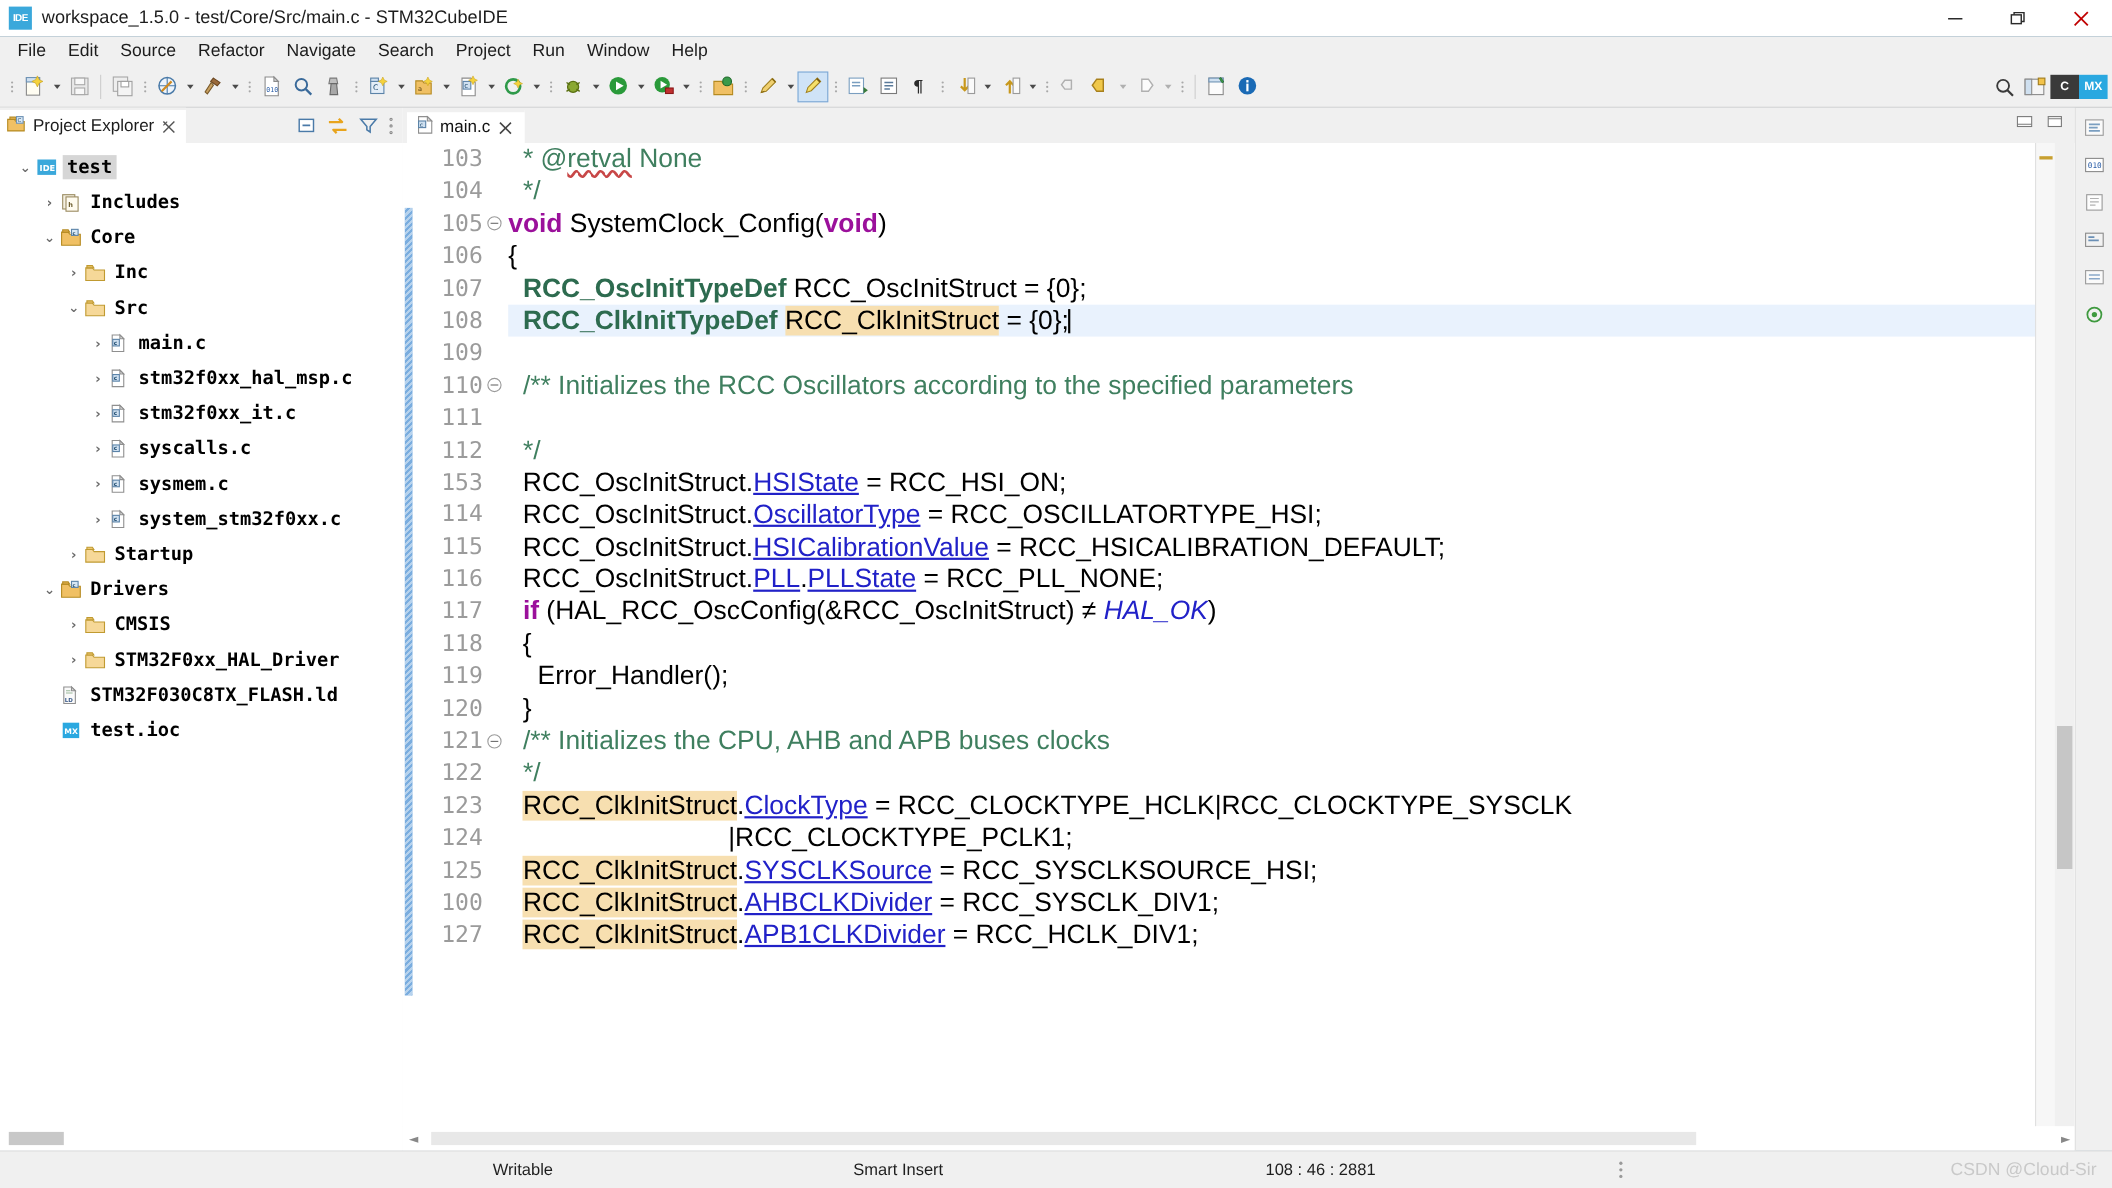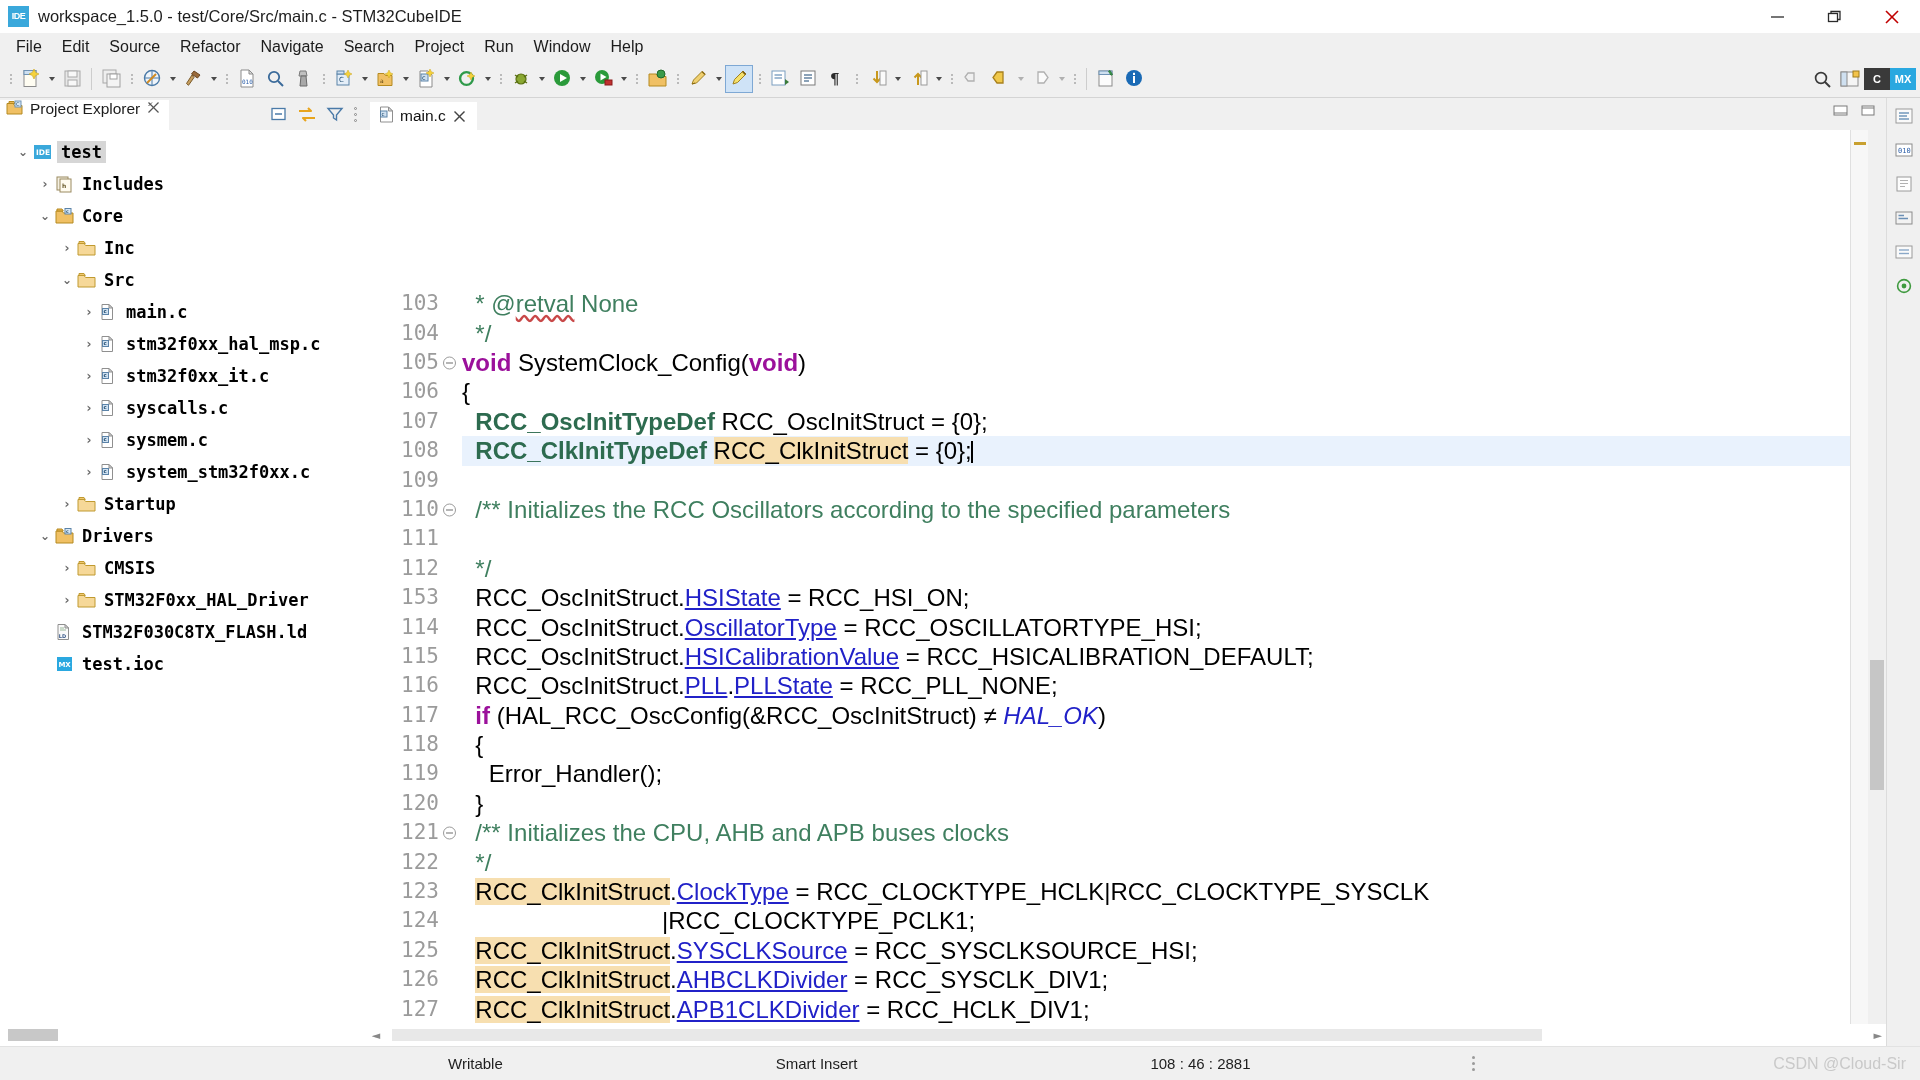--- a/index.html
+++ b/index.html
@@ -76,21 +76,21 @@
   
   .body-split { flex: 1 1 auto; display: flex; min-height: 0; background: #f0f0f0; }
 
   
   .left-panel { width: 366px; flex: 0 0 366px; display: flex; flex-direction: column; background: #fff; }
   .panel-tabbar {
     height: 32px; flex: 0 0 32px; background: #f0f0f0; display: flex; align-items: center;
     position: relative;
   }
   .panel-tab {
-    height: 32px; display: flex; align-items: flex-start; gap: 6px; padding: 0 8px 0 6px;
+    height: 32px; display: flex; align-items: center; gap: 6px; padding: 0 8px 0 6px;
     background: #fff; border-top: 2px solid #f0f0f0;
   }
   .panel-tab-title { font-size: 15.5px; color: #1c1c1c; white-space: nowrap; }
   .panel-tab-close {
     width: 15px; height: 15px; display: flex; align-items: center; justify-content: center;
     color: #555;
   }
   .panel-tools { margin-left: auto; display: flex; align-items: center; padding-right: 6px; gap: 2px; }
   .panel-tool { width: 26px; height: 26px; display: flex; align-items: center; justify-content: center; }
   .panel-dots { width: 10px; height: 24px; display:flex; flex-direction:column; align-items:center; justify-content:center; gap:3px;}
@@ -126,21 +126,21 @@
   .editor-tab {
     height: 30px; display: flex; align-items: center; gap: 6px; padding: 0 9px;
     background: #fff; border-top: 2px solid #f0f0f0;
   }
   .editor-tab-name { font-size: 15.5px; color: #111; }
   .editor-tab-close { width: 16px; height: 16px; display: flex; align-items: center; justify-content: center; color: #444; }
   .editor-right-tools { position: absolute; right: 8px; top: 3px; display: flex; gap: 8px; align-items: center; }
   .mini-btn { width: 20px; height: 18px; display: flex; align-items: center; justify-content: center; }
 
   .editor-main { flex: 1 1 auto; display: flex; min-height: 0; position: relative; background: #fff; }
-  .code-scroll { flex: 1 1 auto; display: flex; min-width: 0; overflow: hidden; position: relative; align-items: flex-end; }
+  .code-scroll { flex: 1 1 auto; display: flex; min-width: 0; overflow: hidden; position: relative; }
 
   .gutter-change { width: 10px; flex: 0 0 10px; background: #fff; position: relative; }
   .change-bar {
     position: absolute; left: 2px; width: 7px; background: #7aaddf;
     background-image: repeating-linear-gradient(135deg, rgba(255,255,255,.45) 0 2px, rgba(255,255,255,0) 2px 4px);
   }
 
   .line-nums {
     flex: 0 0 66px; width: 66px; background: #fff; text-align: right;
     font-family: "DejaVu Sans Mono", monospace; font-size: 21px; color: #9b9b9b;
@@ -829,21 +829,21 @@
               <div class="lnum">116</div>
               <div class="lnum">117</div>
               <div class="lnum">118</div>
               <div class="lnum">119</div>
               <div class="lnum">120</div>
               <div class="lnum">121<span class="fold-mark"></span></div>
               <div class="lnum">122</div>
               <div class="lnum">123</div>
               <div class="lnum">124</div>
               <div class="lnum">125</div>
-              <div class="lnum">126</div>
+              <div class="lnum">100</div>
               <div class="lnum">127</div>
             </div>
           <div class="code-text" id="code">
               <div class="cline"><span>  </span><span class="cm">* @</span><span class="cm sq">retval</span><span class="cm"> None</span></div>
               <div class="cline"><span>  </span><span class="cm">*/</span></div>
               <div class="cline"><span class="kw">void</span><span> SystemClock_Config(</span><span class="kw">void</span><span>)</span></div>
               <div class="cline"><span>{</span></div>
               <div class="cline"><span>  </span><span class="ty">RCC_OscInitTypeDef</span><span> RCC_OscInitStruct = {0};</span></div>
               <div class="cline cur"><span>  </span><span class="ty">RCC_ClkInitTypeDef</span><span> </span><span class="occ">RCC_ClkInitStruct</span><span> = {0};</span><span class="caret"></span></div>
               <div class="cline"><span></span></div>

